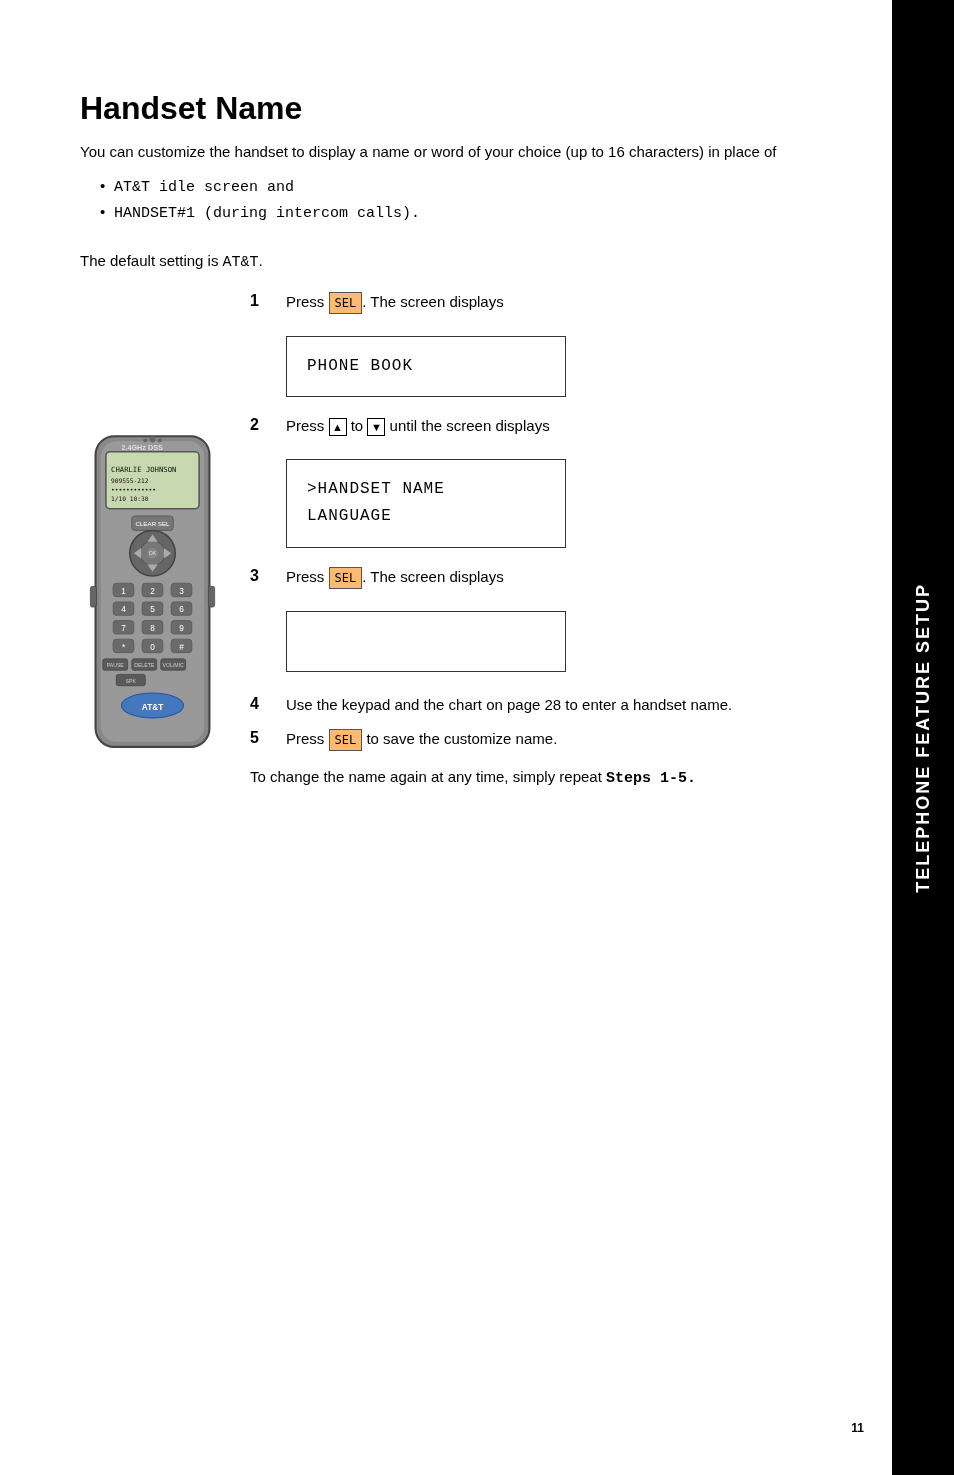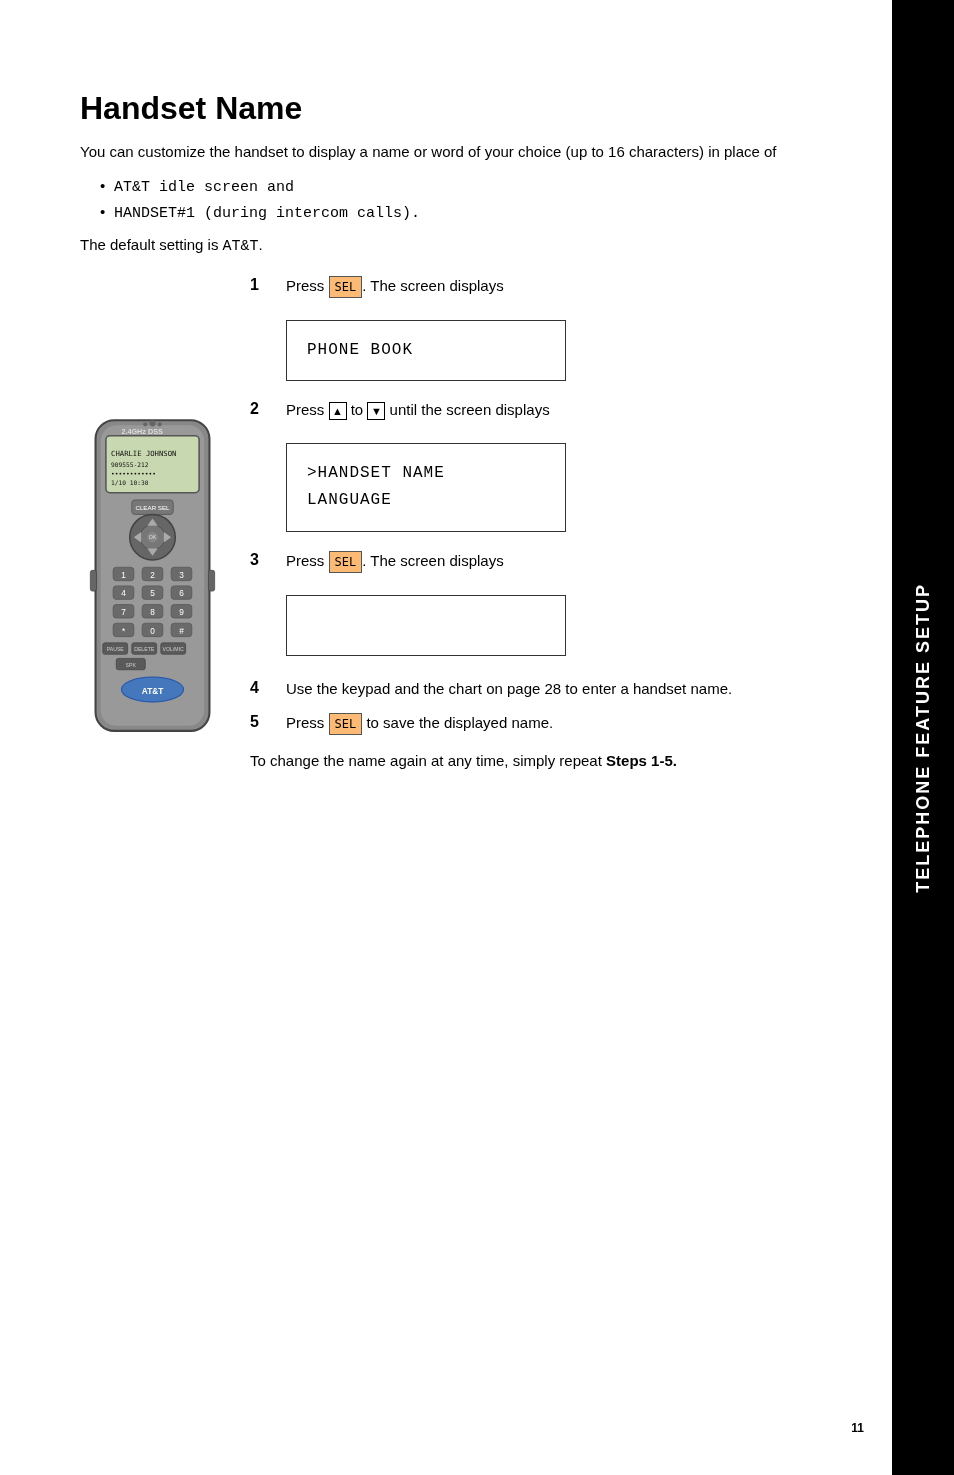--- a/index.html
+++ b/index.html
@@ -60,21 +60,21 @@
 
     .intro-text {
       font-size: 15px;
       line-height: 1.5;
       margin-bottom: 10px;
     }
 
     .bullet-list {
       list-style: none;
       margin-left: 20px;
-      margin-bottom: 10px;
+      margin-bottom: 26px;
     }
 
     .bullet-list li {
       font-size: 15px;
       line-height: 1.6;
       position: relative;
       padding-left: 14px;
       font-family: monospace;
     }
 
@@ -181,20 +181,21 @@
     }
 
     .footer-text {
       font-size: 15px;
       line-height: 1.6;
       margin-top: 14px;
     }
 
     .footer-text strong {
       font-weight: bold;
+      font-family: Liberation Mono, monospace;
     }
 
     
     .page-number {
       position: absolute;
       bottom: 40px;
       right: 90px;
       font-size: 12px;
       font-weight: bold;
     }
@@ -359,21 +360,21 @@
         
         <div class="step-row bottom-steps">
           <span class="step-number">4</span>
           <div class="step-content">Use the keypad and the chart on page 28 to enter a handset name.</div>
         </div>
 
         
         <div class="step-row">
           <span class="step-number">5</span>
           <div class="step-content">
-            <span>Press</span>&nbsp;<span class="sel-btn">SEL</span>&nbsp;<span>to save the displayed name.</span>
+            <span>Press</span>&nbsp;<span class="sel-btn">SEL</span>&nbsp;<span>to save the customize name.</span>
           </div>
         </div>
 
         
         <p class="footer-text">
           <span>To change the name again at any time, simply repeat</span> <strong>Steps 1-5.</strong>
         </p>
 
       </div>
     </div>

